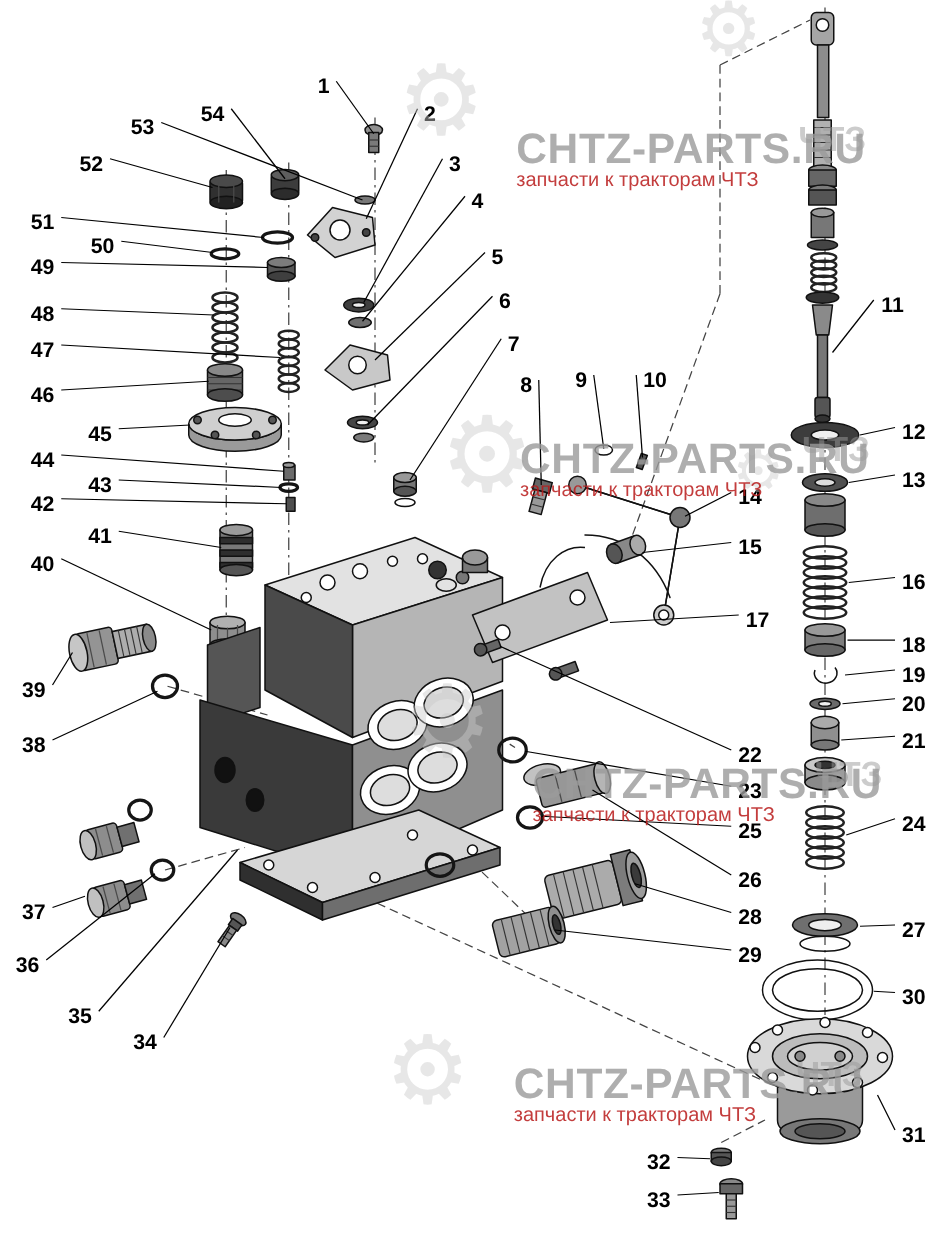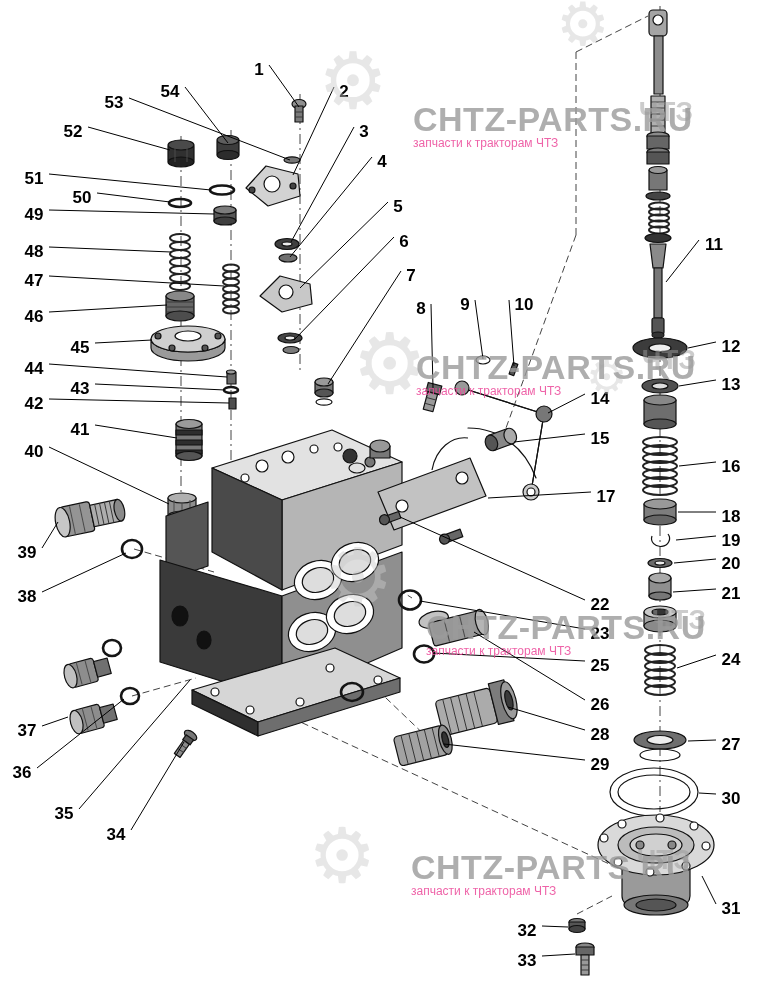--- a/index.html
+++ b/index.html
@@ -17,21 +17,21 @@
   #diagram .dash{stroke:#444;stroke-width:1;fill:none;stroke-dasharray:7 4;}
   #diagram .axis{stroke:#444;stroke-width:1;fill:none;stroke-dasharray:10 4 2 4;}
   #diagram .leader{stroke:#000;stroke-width:1;}
   #diagram .arm{fill:none;stroke-linecap:round;stroke-linejoin:round;}
   #diagram text.callout{font:bold 17px "Liberation Sans",sans-serif;fill:#000;
     text-anchor:middle;dominant-baseline:central;stroke:none;}
   
   #wm-layer{position:absolute;left:0;top:0;width:758px;height:1000px;pointer-events:none;}
   .wm{position:absolute;width:230px;}
   .wm-title{font-weight:bold;font-size:34px;color:#9b9b9b;opacity:.8;white-space:nowrap;letter-spacing:.5px;}
-  .wm-sub{font-size:12px;color:#ec4899;opacity:.85;white-space:nowrap;margin-top:-3px;}
+  .wm-sub{font-size:16px;color:#b91c1c;opacity:.85;white-space:nowrap;margin-top:-3px;}
   .wm-badge{position:absolute;right:-50px;top:-4px;font-size:28px;font-weight:bold;color:#9b9b9b;opacity:.5;}
   .gear{position:absolute;color:#cbcbcb;opacity:.45;line-height:1;font-family:"DejaVu Sans",sans-serif;}
 </style>
 </head>
 <body>
 
 <div class="stage">
 
 <svg id="diagram" width="758" height="1000" viewBox="0 0 758 1000">
 

